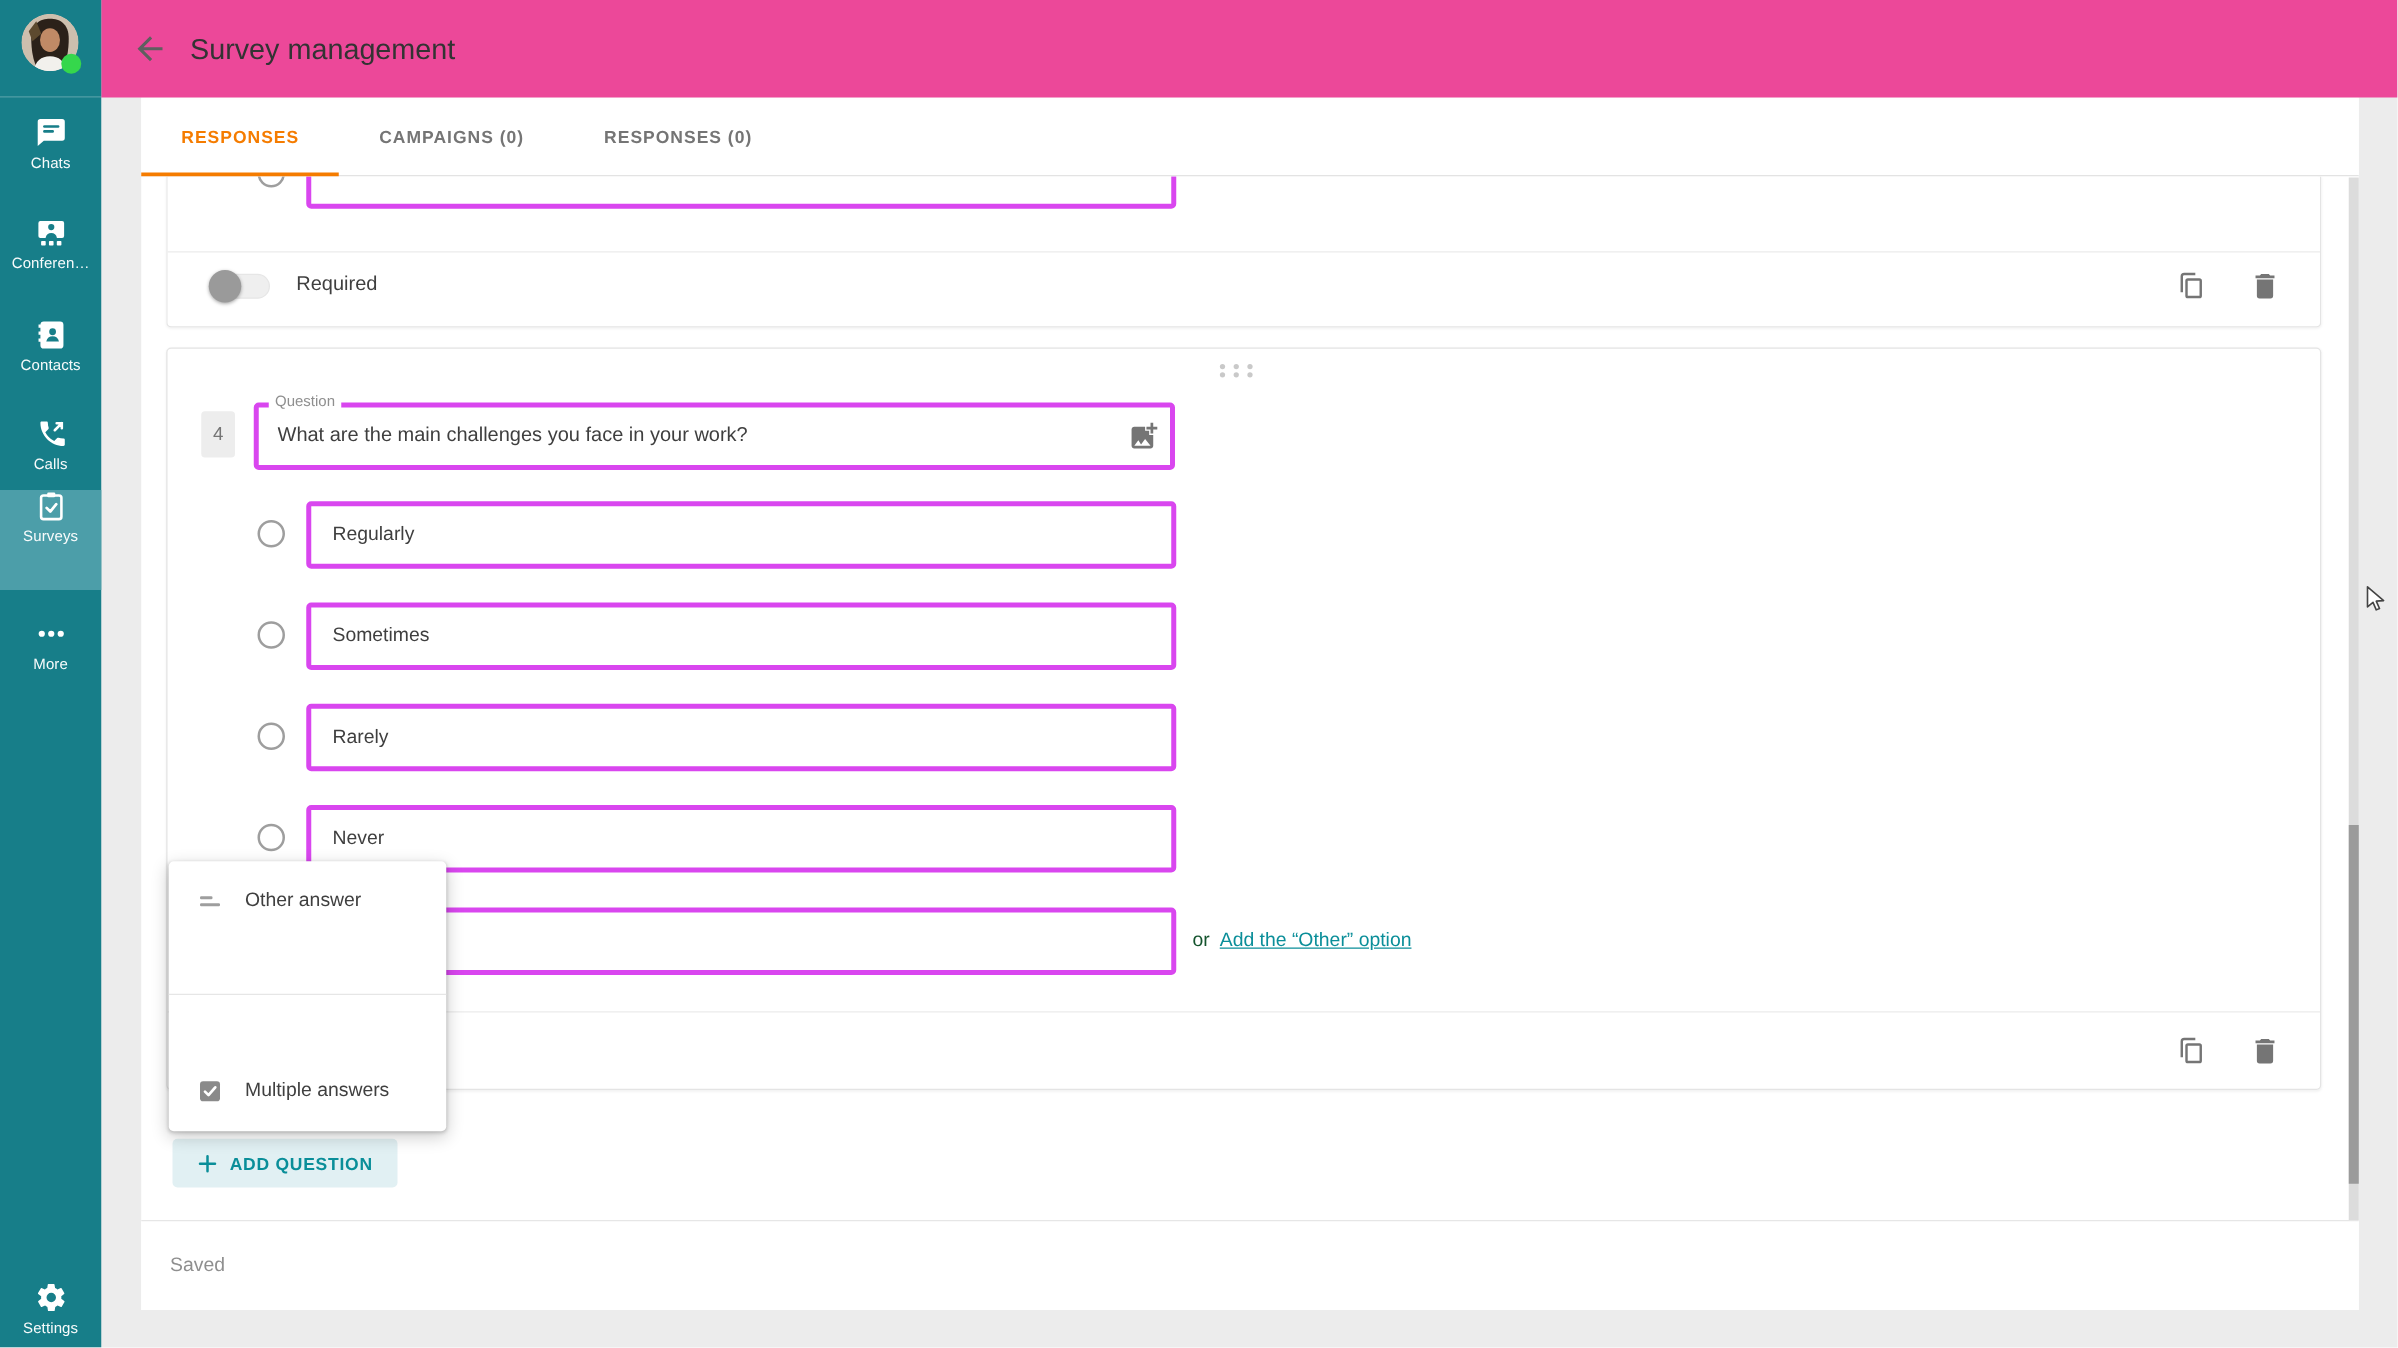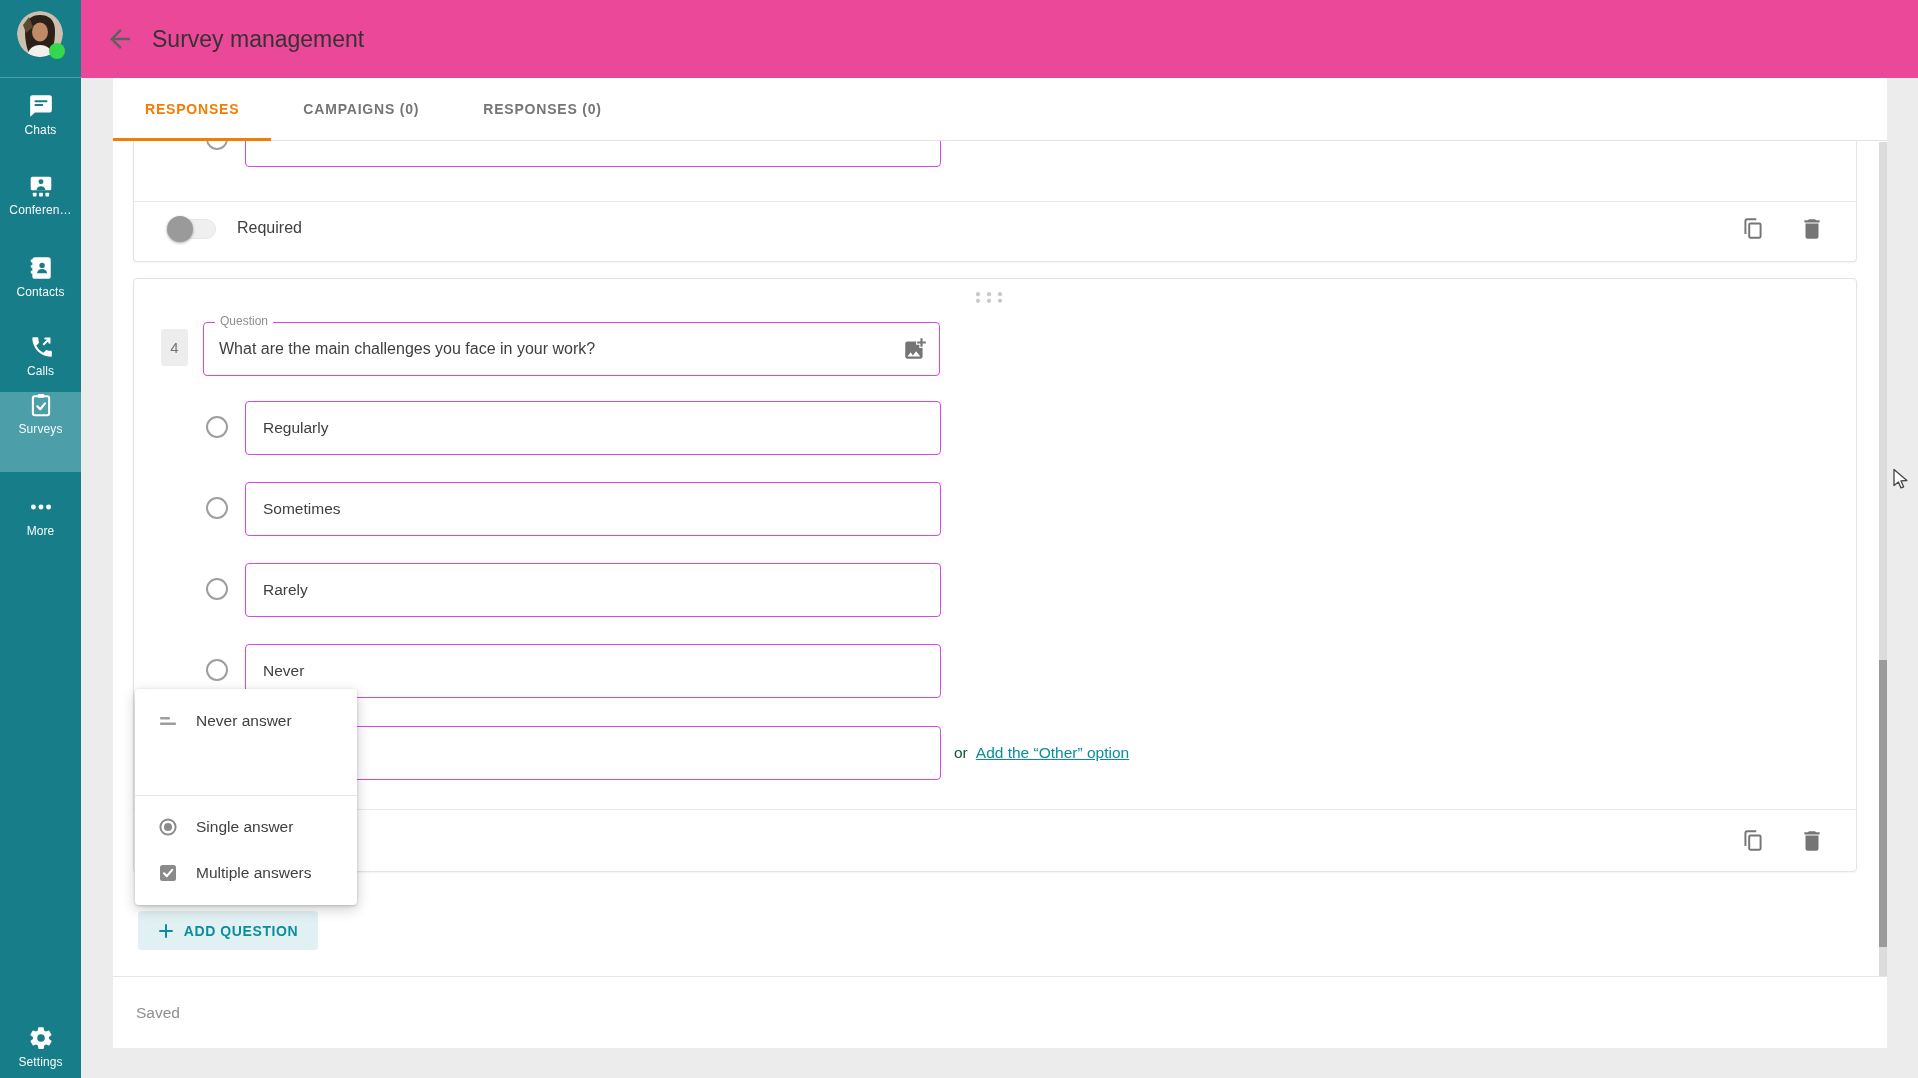--- a/index.html
+++ b/index.html
@@ -29,21 +29,21 @@
   .tab { position:relative; padding:0 32px; display:flex; align-items:center; font-size:14px; font-weight:600; letter-spacing:.8px; color:#757575; cursor:pointer; }
   .tab.active { color:#F57C00; }
   .tab.active::after { content:""; position:absolute; left:0; right:0; bottom:-1px; height:3px; background:#F57C00; }
 
   
   .card { position:absolute; left:20px; width:1724px; background:#fff; border:1px solid #E4E4E4; border-radius:4px; box-shadow:0 1px 2px rgba(0,0,0,.05); }
   .card-divider { position:absolute; left:0; right:0; height:1px; background:#EBEBEB; }
 
   .card-prev { top:63px; height:121px; border-top:none; border-radius:0 0 4px 4px; overflow:hidden; }
 
-  .text-box { border:1px solid #d946ef; border-radius:4px; background:#fff; font-family:"Liberation Sans", sans-serif; font-size:15.5px; color:#3F3F3F; outline:none; }
+  .text-box { border:4px solid #d946ef; border-radius:4px; background:#fff; font-family:"Liberation Sans", sans-serif; font-size:15.5px; color:#3F3F3F; outline:none; }
   .radio { width:22px; height:22px; border:2px solid #9E9E9E; border-radius:50%; background:#fff; cursor:pointer; }
 
   .partial-input { position:absolute; left:111px; top:-28px; width:696px; height:54px; padding:0 17px; }
   .partial-radio { position:absolute; left:72px; top:-13px; }
 
   
   .toggle { position:absolute; left:36px; top:78px; width:46px; height:20px; background:#EFEFEF; border:1px solid #E6E6E6; border-radius:10px; cursor:pointer; }
   .toggle-knob { position:absolute; left:-4px; top:-4px; width:26px; height:26px; border-radius:50%; background:#9A9A9A; box-shadow:0 1px 3px rgba(0,0,0,.35); }
   .required-label { position:absolute; left:103px; top:78px; font-size:16px; color:#3F3F3F; }
 
@@ -264,30 +264,23 @@
       </svg>
     </div>
   </div>
 
   <div class="type-menu">
     <div class="menu-item" style="top:10px;">
       <svg width="22" height="22" viewBox="0 0 22 22">
         <rect x="3" y="7" width="10" height="2.4" rx="1" fill="#9E9E9E"></rect>
         <rect x="3" y="12.5" width="16" height="2.4" rx="1" fill="#9E9E9E"></rect>
       </svg>
-      <span>Never answer</span>
+      <span>Other answer</span>
     </div>
     <div class="menu-divider"></div>
-    <div class="menu-item" style="top:116px;">
-      <svg width="22" height="22" viewBox="0 0 22 22">
-        <circle cx="11" cy="11" r="7.6" fill="none" stroke="#8A8A8A" stroke-width="2"></circle>
-        <circle cx="11" cy="11" r="4" fill="#8A8A8A"></circle>
-      </svg>
-      <span>Single answer</span>
-    </div>
     <div class="menu-item" style="top:162px;">
       <svg width="22" height="22" viewBox="0 0 22 22">
         <rect x="3" y="3" width="16" height="16" rx="2.5" fill="#8A8A8A"></rect>
         <path d="M7 11.3l2.8 2.8 5.4-6.2" stroke="#fff" stroke-width="2.2" fill="none" stroke-linecap="round" stroke-linejoin="round"></path>
       </svg>
       <span>Multiple answers</span>
     </div>
   </div>
 
   <button class="add-question-btn">

